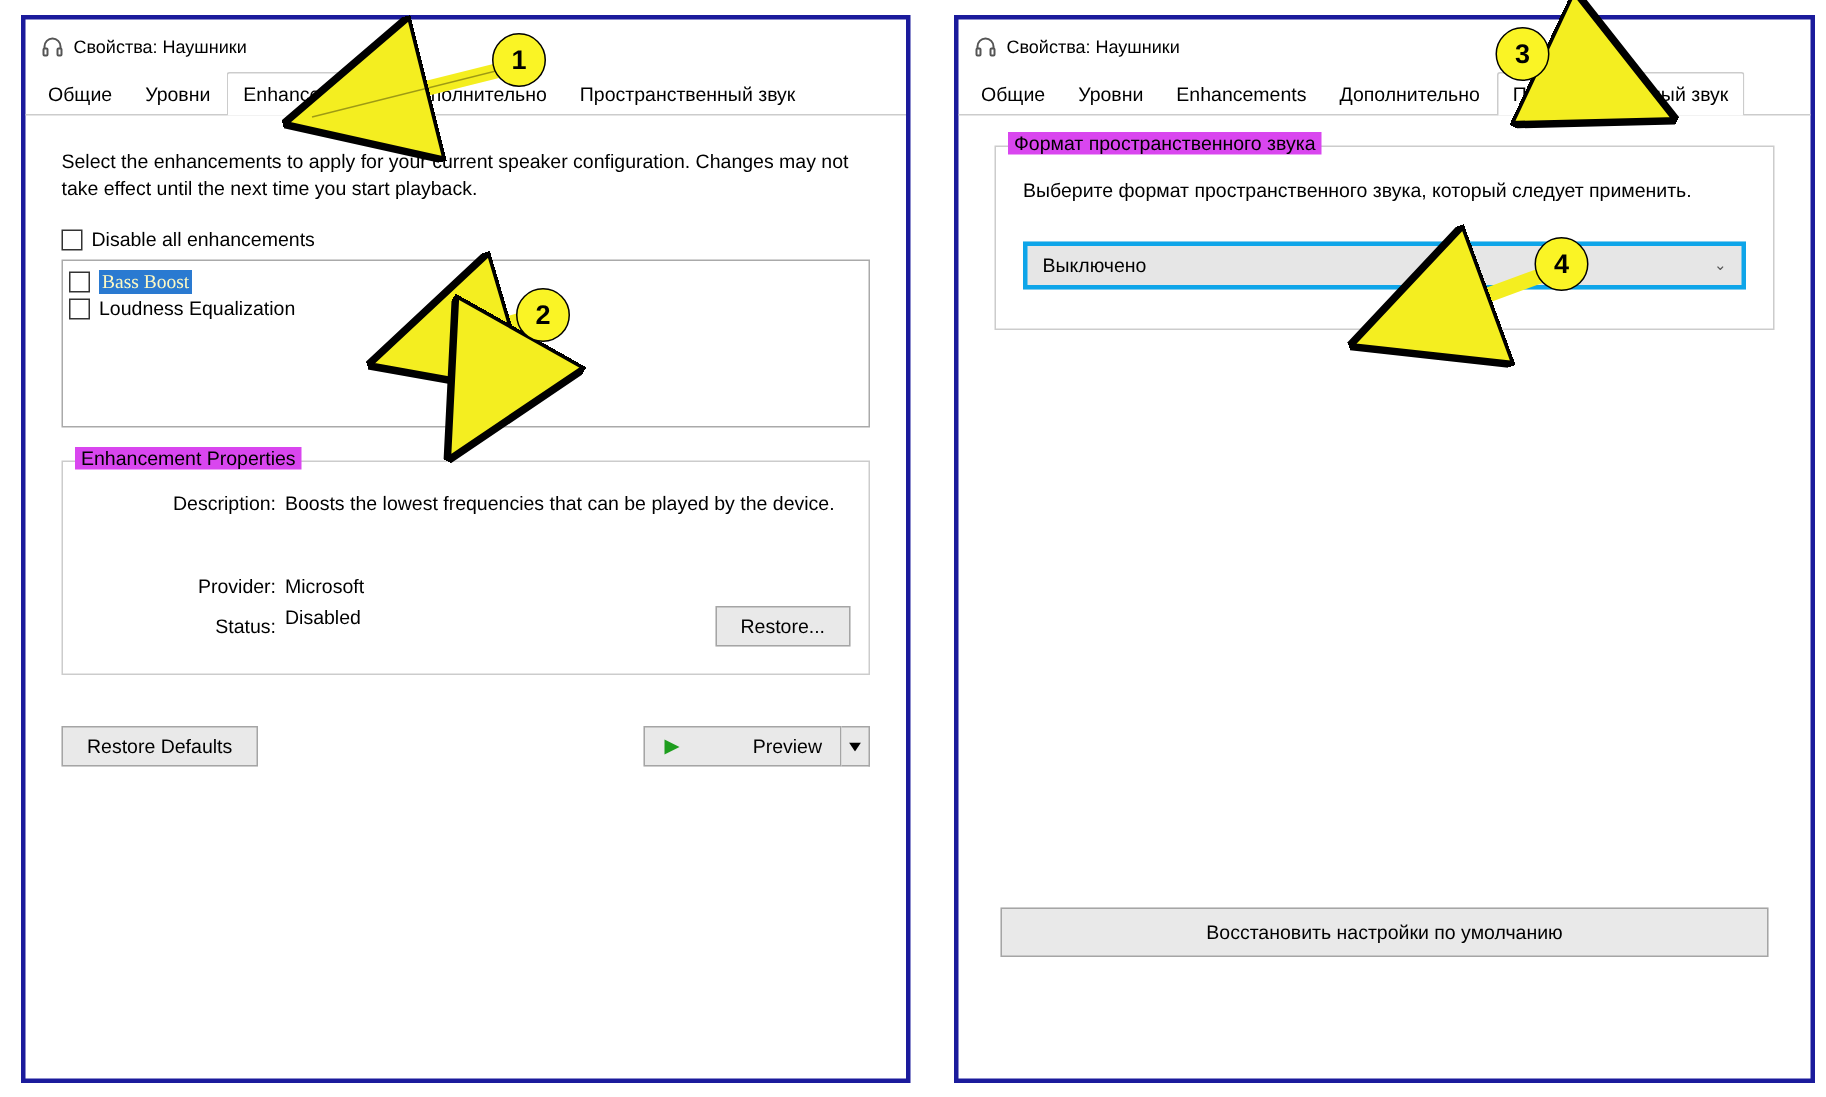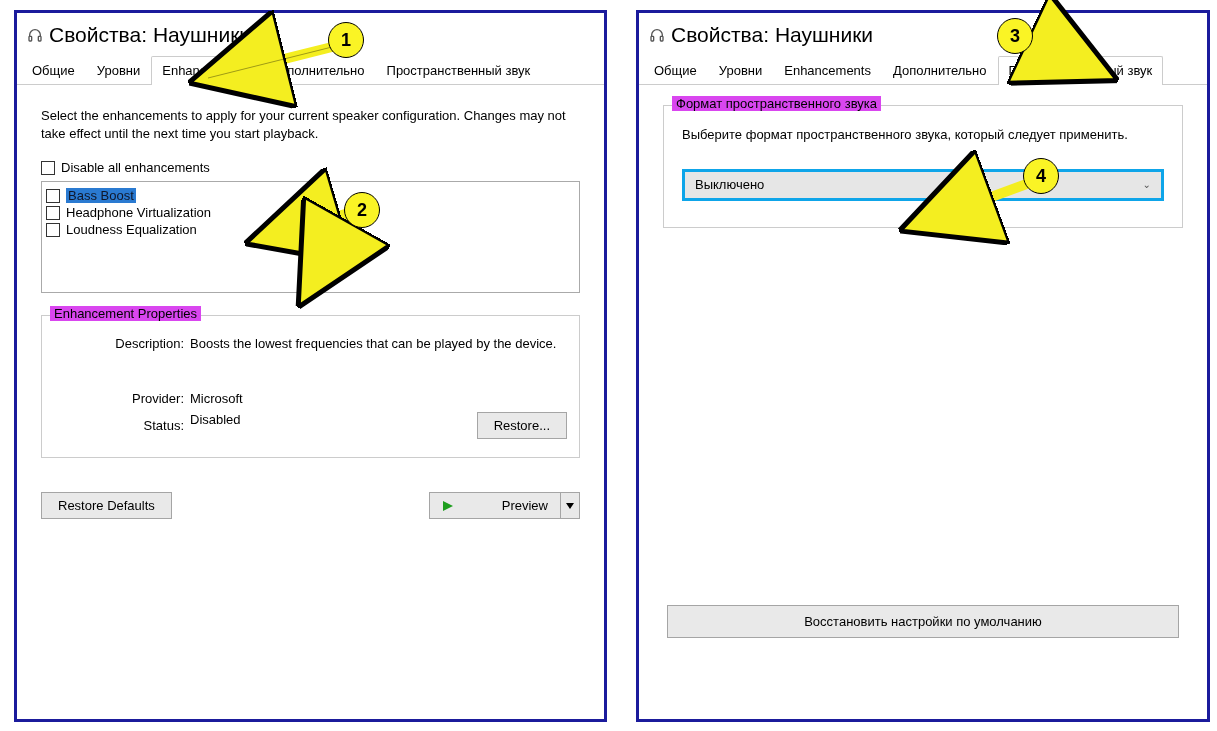--- a/index.html
+++ b/index.html
@@ -17,21 +17,21 @@
     position: absolute;
     border: 3px solid #1b1b9c;
     background: #fff;
     box-sizing: border-box;
   }
   .titlebar {
     display: flex;
     align-items: center;
     gap: 6px;
     padding: 10px 10px 8px 10px;
-    font-size: 21px;
+    font-size: 12px;
   }
   .titlebar .headphone {
     width: 16px;
     height: 16px;
     flex: 0 0 auto;
   }
   .tabs {
     display: flex;
     border-bottom: 1px solid #ccc;
     padding: 0 4px;
@@ -69,22 +69,23 @@
   }
   .enhlist {
     border: 1px solid #aaa;
     margin-top: 6px;
     padding: 4px 4px 4px 4px;
     height: 112px;
     box-sizing: border-box;
   }
   .enhlist .chkrow span.sel {
     background: #2a7ad1;
-    color: #0f172a;
+    color: #fef9c3;
     padding: 0 2px;
+    font-family: Liberation Serif, serif;
   }
   .fieldset {
     position: relative;
     border: 1px solid #ccc;
     margin-top: 22px;
     padding: 14px 12px 12px 12px;
   }
   .fieldset .legend {
     position: absolute;
     top: -10px;
@@ -192,24 +193,20 @@
 
     <div class="chkrow">
       <div class="chkbox"></div>
       <span>Disable all enhancements</span>
     </div>
 
     <div class="enhlist">
       <div class="chkrow">
         <div class="chkbox"></div>
         <span class="sel">Bass Boost</span>
-      </div>
-      <div class="chkrow">
-        <div class="chkbox"></div>
-        <span>Headphone Virtualization</span>
       </div>
       <div class="chkrow">
         <div class="chkbox"></div>
         <span>Loudness Equalization</span>
       </div>
     </div>
 
     <div class="fieldset">
       <div class="legend">Enhancement Properties</div>
       <div class="proprow">

